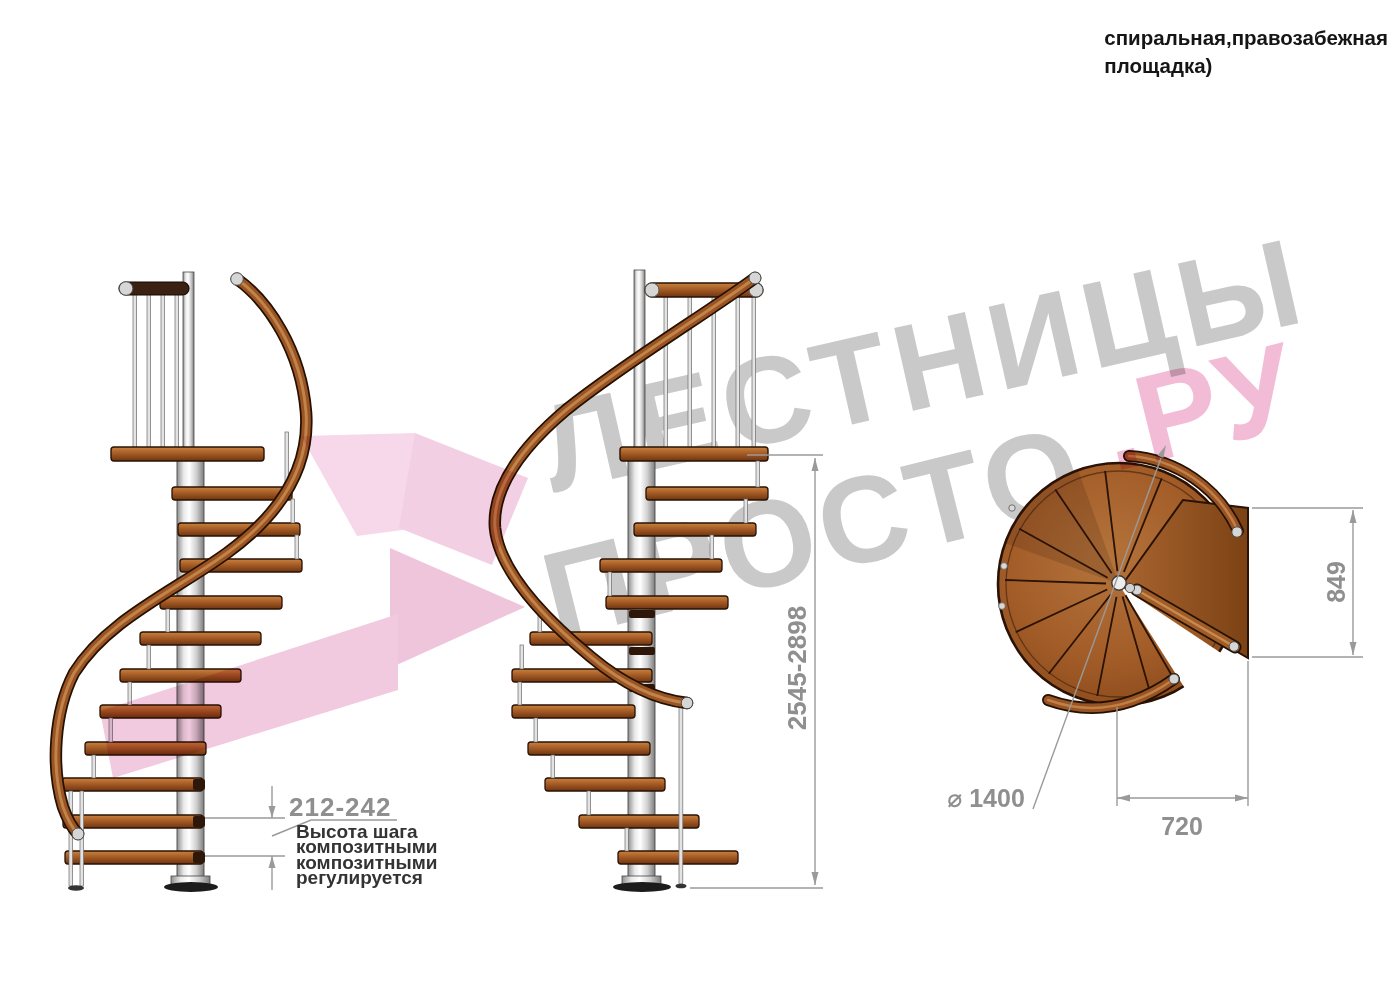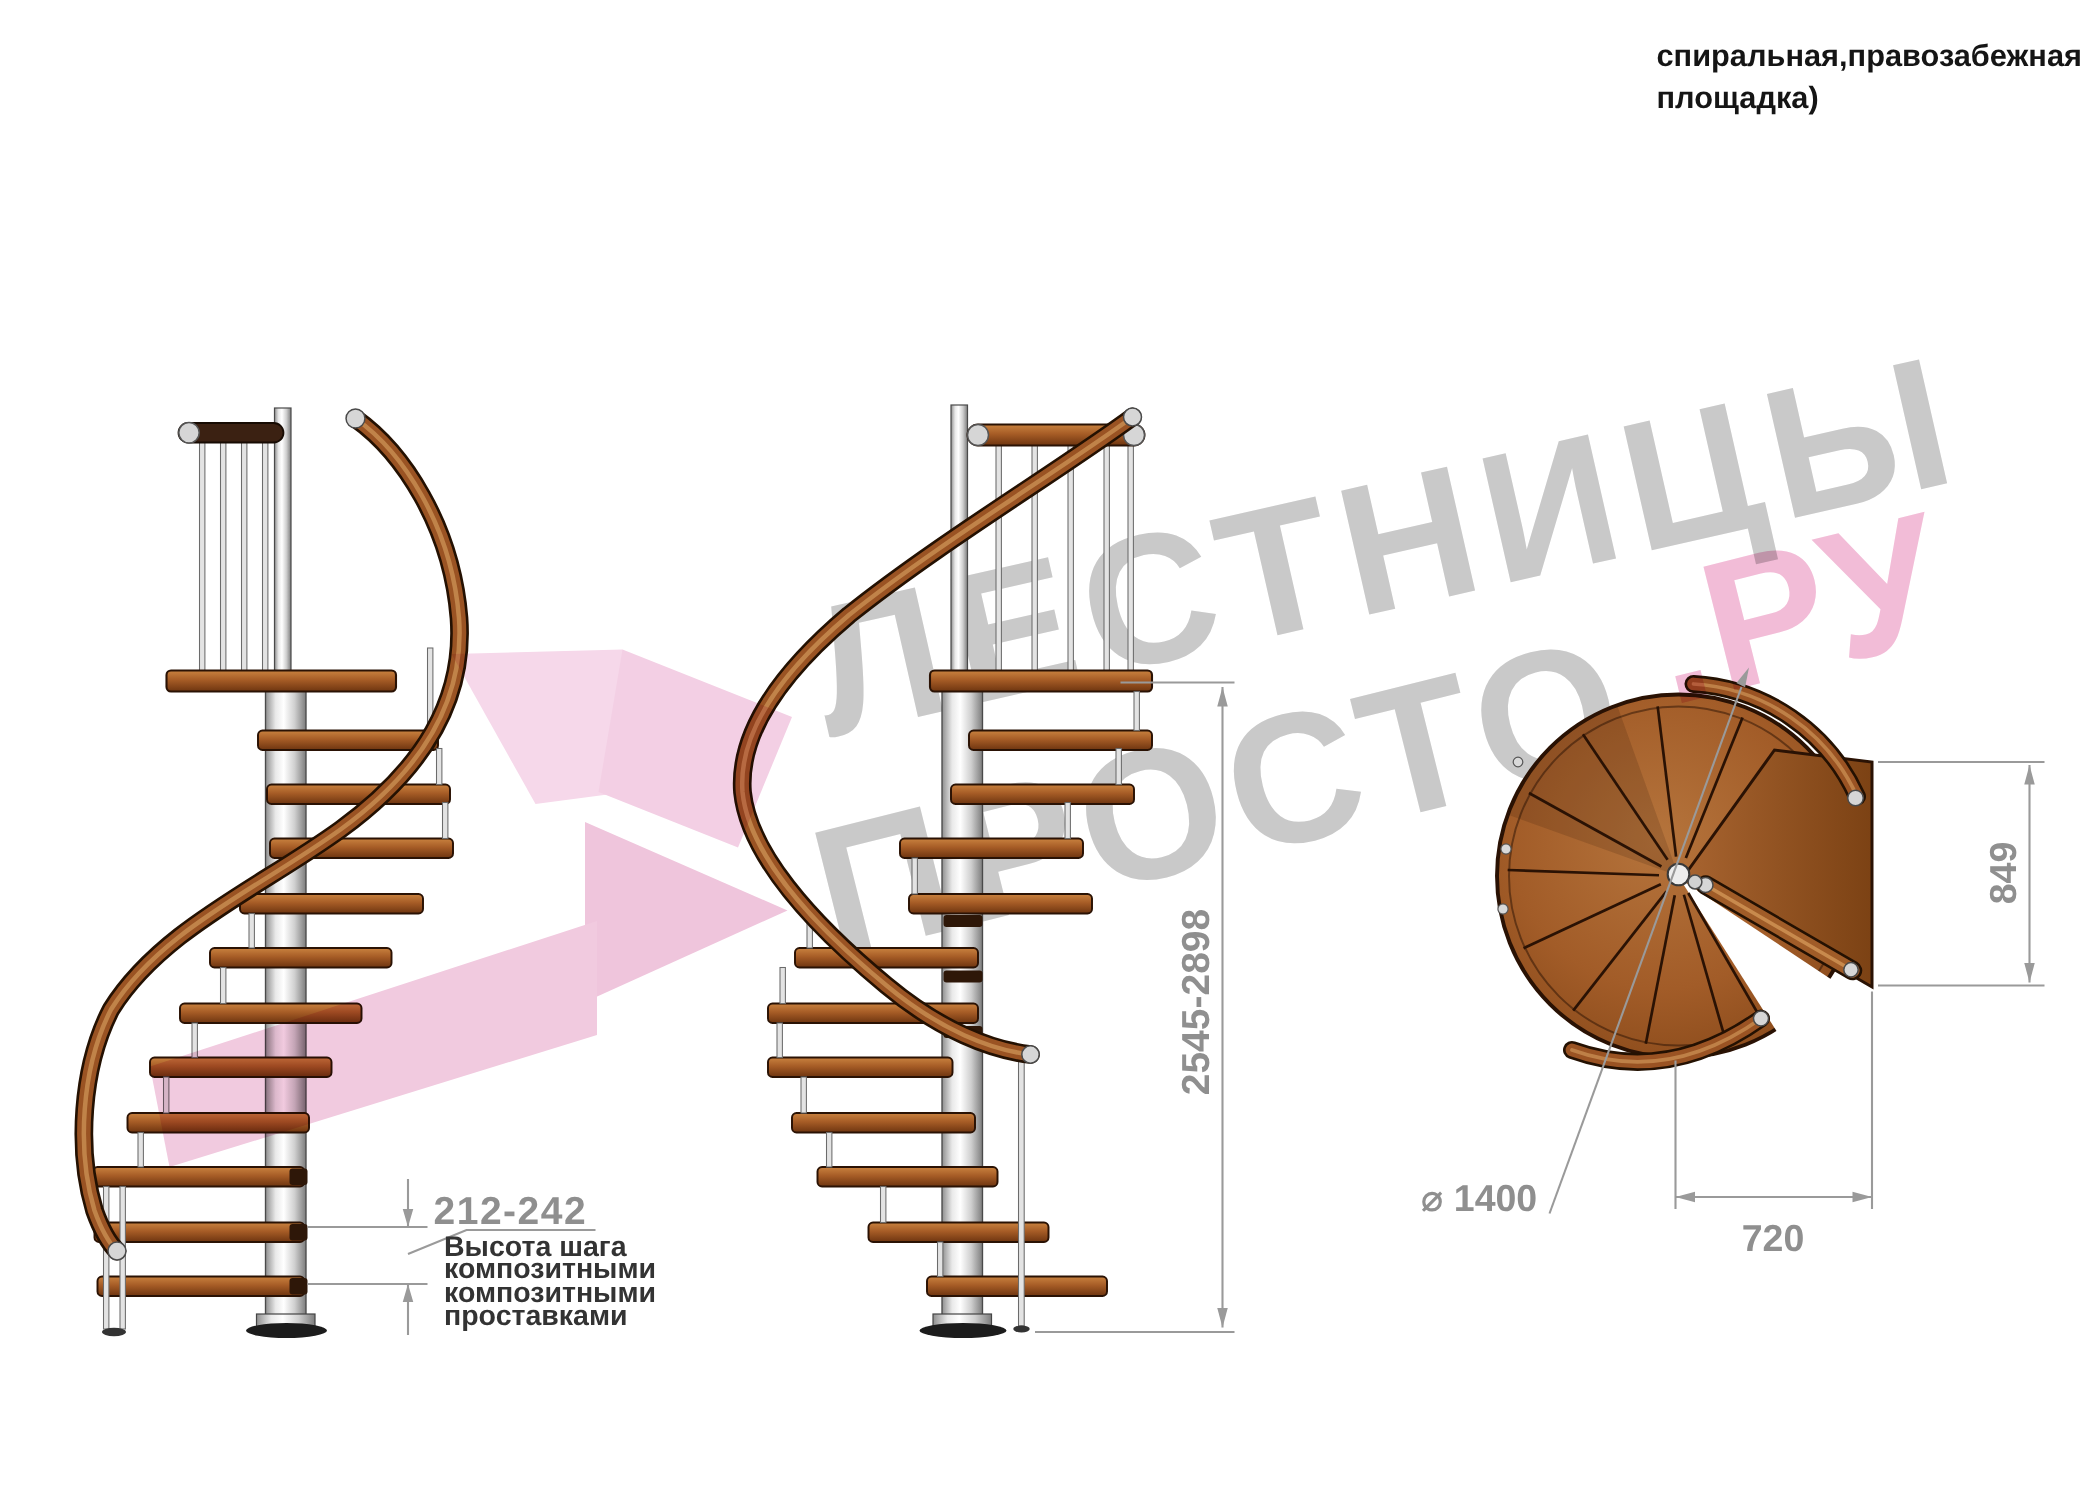--- a/index.html
+++ b/index.html
@@ -285,16 +285,16 @@
   <div class="dimtxt dim-step">212-242</div>
   <div class="dimtxt dim-total">2545-2898</div>
   <div class="dimtxt dim-849">849</div>
   <div class="dimtxt dim-720">720</div>
   <div class="dimtxt dim-diam">⌀ 1400</div>
 
   <div class="note">
     <div>Высота шага</div>
     <div>композитными</div>
     <div>композитными</div>
-    <div>проставками</div>
+    <div>регулируется</div>
   </div>
 
 </div>
 
 </body></html>

